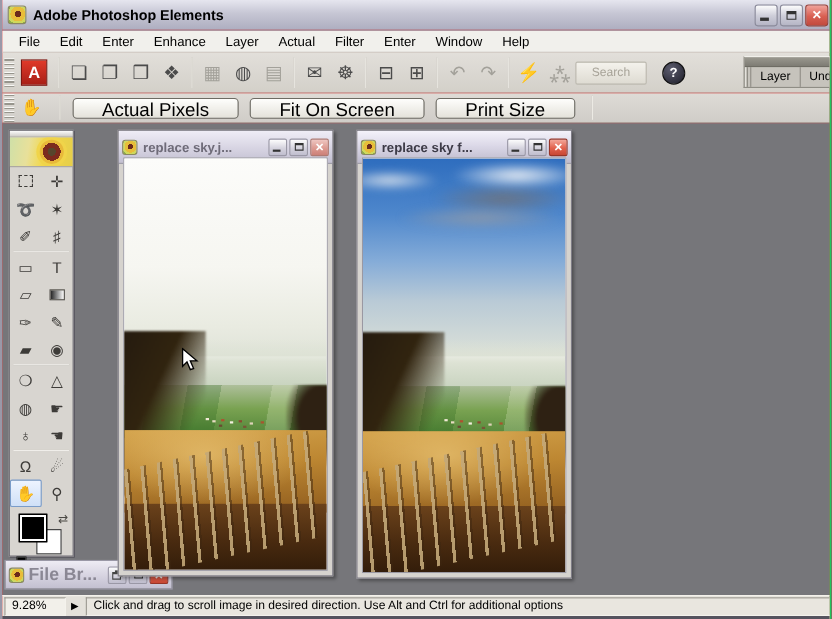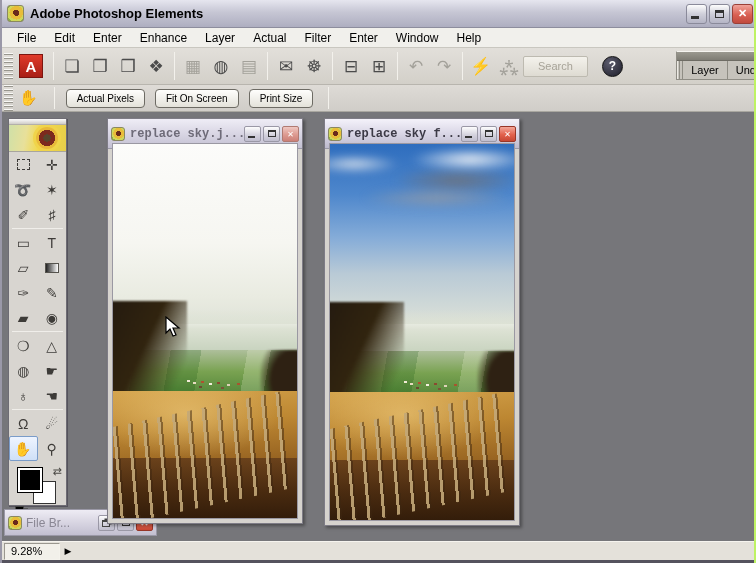--- a/index.html
+++ b/index.html
@@ -1,18 +1,18 @@
 <!DOCTYPE html>
 <html><head>
 <meta charset="utf-8">
 <style>
   * { margin:0; padding:0; box-sizing:border-box; }
   html,body { width:756px; height:563px; overflow:hidden; }
   body { font-family:"Liberation Sans", sans-serif; background:#555; }
-  .app { position:relative; width:756px; height:563px; background:#ef4444; overflow:hidden; border-left:2px solid #9a98a8; border-right:2px solid #bef264; }
+  .app { position:relative; width:756px; height:563px; background:#ef4444; overflow:hidden; border-left:2px solid #9a98a8; border-right:2px solid #22c55e; }
 
   
   .titlebar { position:absolute; left:0; top:0; width:756px; height:28px;
     background:linear-gradient(180deg,#e6e6ef 0%,#c6c6d4 45%,#aeaec0 100%);
     border-bottom:1px solid #8d8d9d; display:flex; align-items:center; padding:0 5px; }
   .titlebar .title { font-size:13px; font-weight:bold; color:#000; margin-left:6px; flex:1; }
   .winbtns { display:flex; gap:2px; }
   .winbtn { width:21px; height:20px; border-radius:3px; border:1px solid #8a8a9a;
     background:linear-gradient(180deg,#fdfdfd,#cfcfda 50%,#b5b5c5);
     display:flex; align-items:center; justify-content:center; font-size:10px; color:#333; position:relative; }
@@ -50,21 +50,21 @@
   .palette-tabs { display:flex; height:18px; align-items:center; }
   .p-stub { width:6px; height:100%; border-right:1px solid #8f8d85; }
   .p-tab { padding:0 8px; font-size:11px; color:#000; border-right:1px solid #8f8d85; height:100%; display:flex; align-items:center; white-space:nowrap; }
 
   
   .optionsbar { position:absolute; left:0; top:85px; width:756px; height:27px;
     background:linear-gradient(180deg,#dedbd6,#d0cdc8); border-bottom:1px solid #a9a7a0;
     display:flex; align-items:center; }
   .opt-hand { font-size:15px; color:#55534d; margin:0 10px 0 4px; }
   .opt-sep { width:1px; height:22px; background:#aaa79e; border-right:1px solid #f3f1ec; margin:0 6px; }
-  .xp-btn { height:19px; padding:0 10px; margin:0 5px; font-size:10px; color:#000;
+  .xp-btn { height:19px; padding:0 26px; margin:0 5px; font-size:17px; color:#000;
     background:linear-gradient(180deg,#fefefc,#e4e2da); border:1px solid #6d6b64; border-radius:4px; }
 
   
   .workspace { position:absolute; left:0; top:112px; width:756px; height:429px; background:#76767a; }
 
   
   .toolbox { position:absolute; left:6px; top:6px; width:59px; height:388px;
     background:#d8d5d0; border:1px solid #6e6c74; box-shadow:1px 1px 0 #55535c; }
   .toolbox-strip { height:6px; background:linear-gradient(180deg,#fbfbfb,#cfccc8); border-bottom:1px solid #b3b0aa; }
   .toolbox-head { height:27px; background:linear-gradient(100deg,#cfe0a8 0%,#e8e09a 30%,#f2d84a 55%,#e6ce4a 100%); position:relative; border-bottom:1px solid #a8a59e; overflow:hidden; }
@@ -78,21 +78,21 @@
   .tool-gradglyph { width:14px; height:10px; border:1px solid #55534d; background:linear-gradient(90deg,#222,#fff); }
   .swatches { position:relative; height:52px; margin-top:4px; }
   .sw-bg { position:absolute; left:24px; top:16px; width:23px; height:23px; background:#fff; border:1px solid #333; }
   .sw-fg { position:absolute; left:8px; top:2px; width:26px; height:26px; background:#000; border:1px solid #000; box-shadow:inset 0 0 0 2px #fff; }
   .sw-swap { position:absolute; right:4px; top:0; font-size:11px; color:#4b4945; }
   .sw-mini { position:absolute; left:6px; bottom:2px; width:9px; height:9px; background:#000; border:1px solid #444; box-shadow:3px 3px 0 #fff, 3px 3px 0 1px #555; }
 
   
   .docwin { position:absolute; background:#d6d3ce; border:1px solid #7e7c86; box-shadow:2px 2px 3px rgba(0,0,0,.35); }
   .docwin .dtitle { height:30px; display:flex; align-items:center; padding:0 3px;
-    background:linear-gradient(180deg,#efedf6 0%,#d9d6e4 50%,#c3c0d2 100%); border-bottom:1px solid #9a98a6;font-family:Liberation Mono, monospace; }
+    background:linear-gradient(180deg,#efedf6 0%,#d9d6e4 50%,#c3c0d2 100%); border-bottom:1px solid #9a98a6; }
   .docwin.active .dtitle { background:linear-gradient(180deg,#f4f2fa 0%,#dcd9e8 45%,#bdbacd 100%); }
   .dtitle .dname { flex:1; font-size:12px; font-weight:bold; color:#6e6b78; margin-left:5px; white-space:nowrap; overflow:hidden; }
   .docwin.active .dname { color:#3c3a46; }
   .dbtns { display:flex; gap:2px; }
   .dbtn { width:17px; height:16px; border-radius:2px; border:1px solid #9a98a6;
     background:linear-gradient(180deg,#fdfdfd,#d5d3de 55%,#c0bece); display:flex; align-items:center; justify-content:center; font-size:9px; color:#444; position:relative; }
   .dbtn .glyph-min { left:3px; bottom:3px; width:7px; height:2px; }
   .dbtn .glyph-max { width:8px; height:7px; border-width:1px; border-top-width:2.5px; }
   .dbtn.close { color:#fff; font-size:10px; font-weight:bold; }
   .dbtn.close.pale { background:linear-gradient(180deg,#efc7c2,#dd9a91 55%,#cc8078); border-color:#b07a72; }
@@ -128,21 +128,21 @@
   .fore { left:0; right:0; top:84%; height:16%; background:linear-gradient(180deg,#6b421b 0%,#4a2b10 55%,#331d0a 100%); }
   .fence { left:-8%; right:-4%; top:76%; height:26%;
     background:repeating-linear-gradient(97deg,rgba(0,0,0,0) 0 5px,#c3a878 5px 8px,rgba(61,38,16,.55) 8px 10px,rgba(0,0,0,0) 10px 15px);
     transform:rotate(-12deg); transform-origin:10% 100%; opacity:.9; }
   .cursor { position:absolute; z-index:5; }
 
   
   .filebr { position:absolute; left:2px; top:397px; width:153px; height:27px;
     background:linear-gradient(180deg,#eeecf4 0%,#d8d5e2 50%,#c2bfd0 100%); border:1px solid #9a98a6;
     display:flex; align-items:center; padding:0 3px; }
-  .filebr .fname { flex:1; font-size:12px; font-weight:normal; color:#8a8794; margin-left:4px; white-space:nowrap; overflow:hidden; }
+  .filebr .fname { flex:1; font-size:16px; font-weight:bold; color:#8a8794; margin-left:4px; white-space:nowrap; overflow:hidden; }
   .glyph-restore { width:8px; height:7px; border:1px solid #444; border-top-width:2px; box-shadow:2px -2px 0 -0.5px #444; margin-left:-2px; margin-top:2px; }
 
   
   .statusbar { position:absolute; left:0; top:541px; width:756px; height:22px;
     background:#e4e1da; border-top:1px solid #f6f4ef; display:flex; align-items:center; padding:2px 2px;
     border-bottom:3px solid #55535e; }
   .st-seg { height:17px; border:1px solid #9a978f; border-bottom-color:#f4f2ec; border-right-color:#f4f2ec;
     background:#e9e6df; display:flex; align-items:center; font-size:11px; color:#000; padding:0 6px; }
   .st-zoom { width:56px; background:#f2f0ea; }
   .st-dims { width:210px; margin-left:3px; }
@@ -370,15 +370,16 @@
           <div class="layer fence"></div>
         </div>
       </div>
     </div>
 
   </div>
 
   <div class="statusbar">
     <span class="st-seg st-zoom">9.28%</span>
     <span class="st-seg st-arrow">▶</span>
+    <span class="st-seg st-hint">Click and drag to scroll image in desired direction.  Use Alt and Ctrl for additional options</span>
   </div>
 
 </div>
 
 </body></html>

